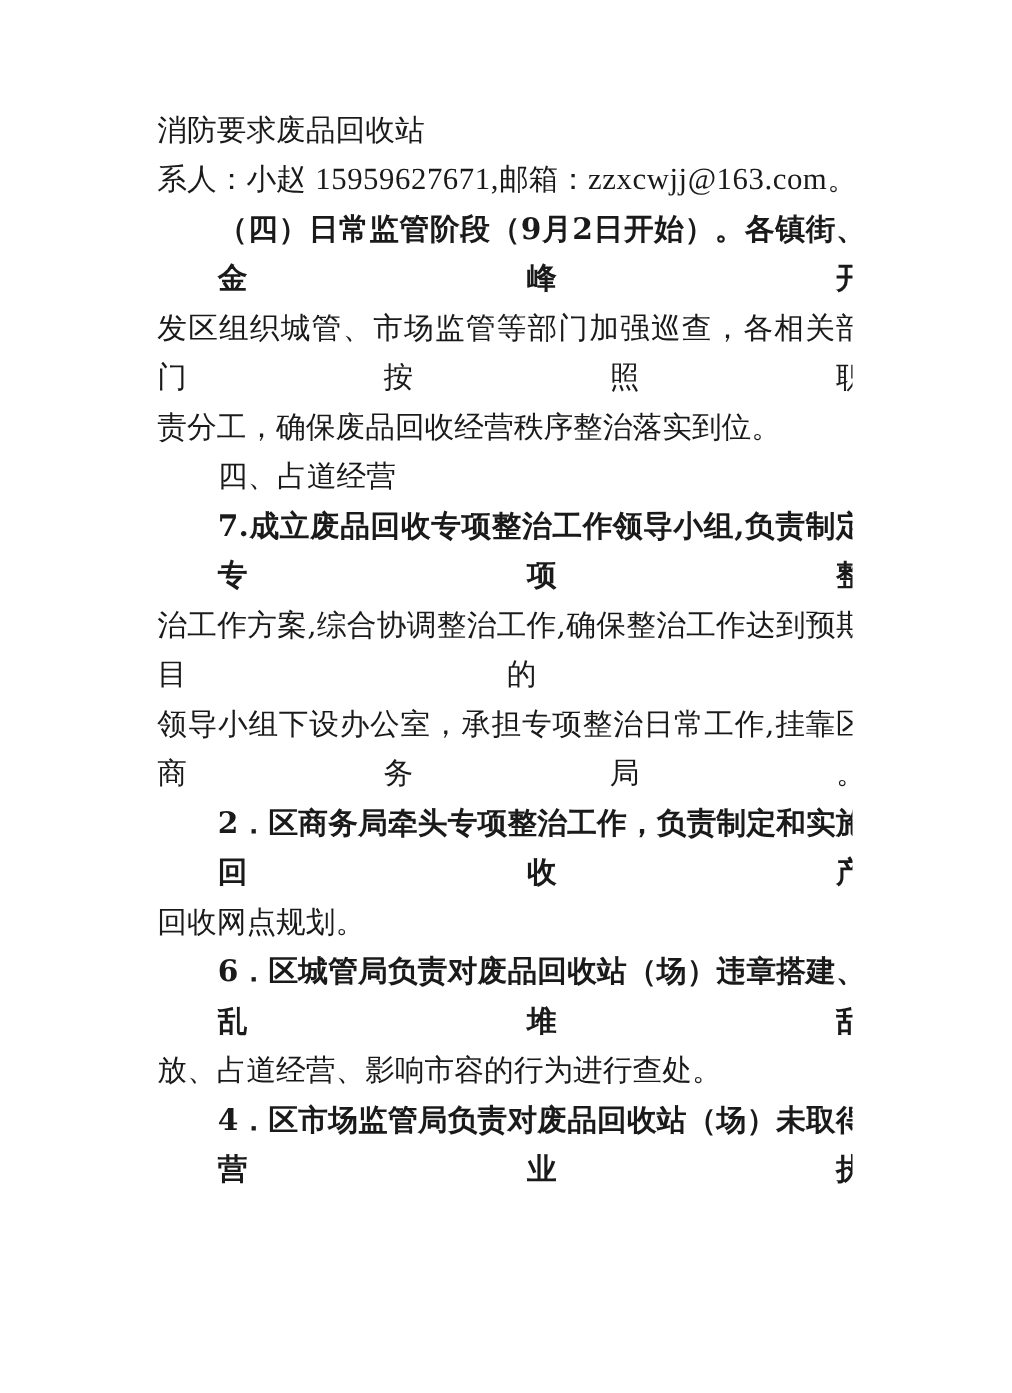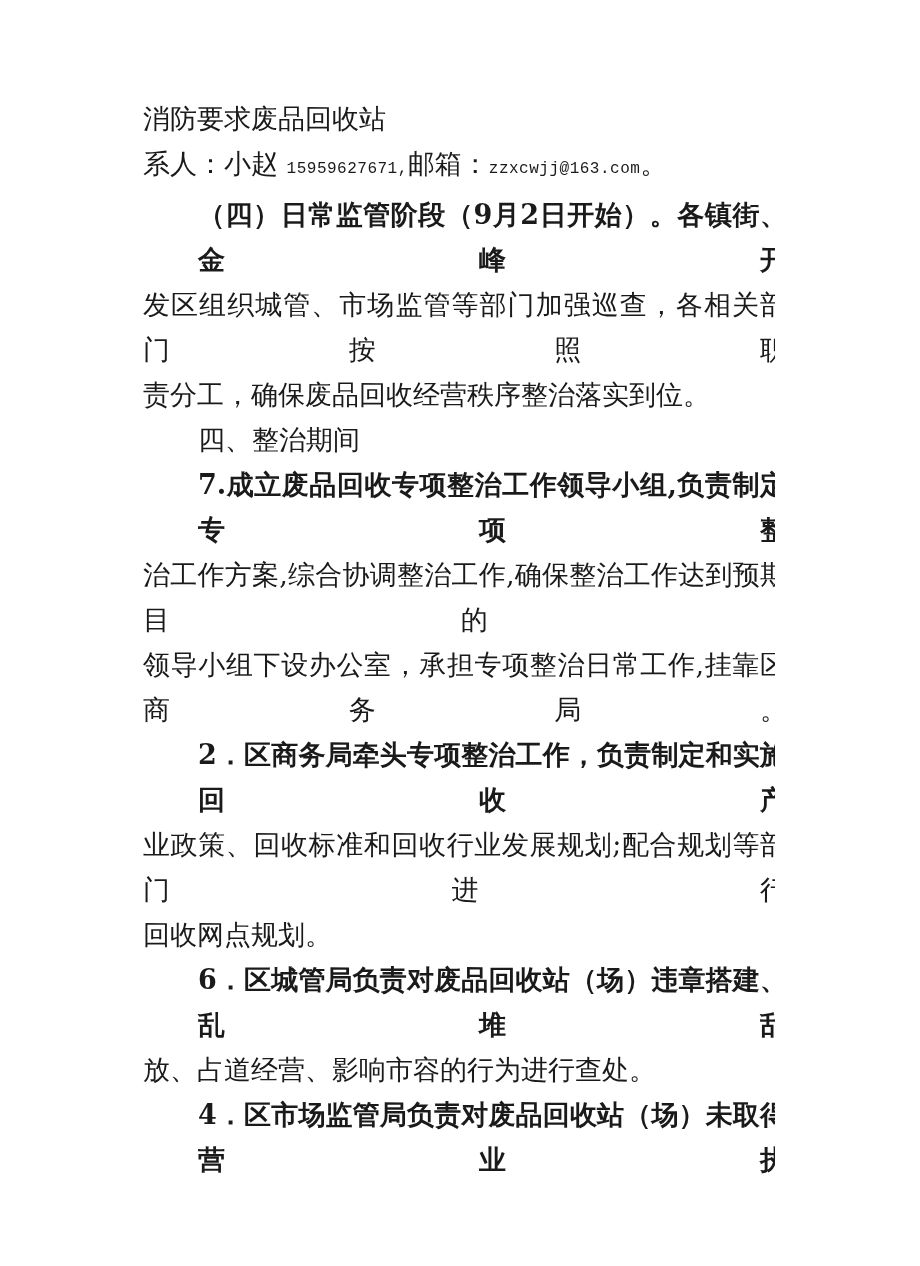--- a/index.html
+++ b/index.html
@@ -53,22 +53,22 @@
     padding-left: 55px;
     font-weight: bold;
   }
 
   .indent-small {
     padding-left: 28px;
   }
 
   
   .ascii {
-    font-family: Liberation Mono, monospace;
-    font-size: 16px;
+    font-family: Liberation Serif, serif;
+    font-size: 28px;
     letter-spacing: 0.5px;
   }
 
   .heading {
     font-family: "DejaVu Serif", "Liberation Serif", serif;
     font-size: 27px;
     line-height: 45px;
     color: #1a1a1a;
     white-space: pre;
     padding-left: 55px;
@@ -80,28 +80,27 @@
 <div class="page">
   <div class="doc-body">
 
     <div class="line flush">消防要求废品回收站</div>
     <div class="line flush"><span>系人：小赵 </span><span class="ascii">15959627671,</span><span>邮箱：</span><span class="ascii">zzxcwjj@163.com</span><span>。</span></div>
 
     <div class="line justify indent">（四）日常监管阶段（9月2日开始）。各镇街、金峰开</div>
     <div class="line justify">发区组织城管、市场监管等部门加强巡查，各相关部门按照职</div>
     <div class="line flush">责分工，确保废品回收经营秩序整治落实到位。</div>
 
-    <div class="heading">四、整治期间</div>
+    <div class="heading">四、占道经营</div>
 
     <div class="line justify indent">7.成立废品回收专项整治工作领导小组,负责制定专项整</div>
     <div class="line justify">治工作方案,综合协调整治工作,确保整治工作达到预期目的,</div>
     <div class="line justify">领导小组下设办公室，承担专项整治日常工作,挂靠区商务局。</div>
 
     <div class="line justify indent">2．区商务局牵头专项整治工作，负责制定和实施回收产</div>
-    <div class="line justify">业政策、回收标准和回收行业发展规划;配合规划等部门进行</div>
     <div class="line flush">回收网点规划。</div>
 
     <div class="line justify indent">6．区城管局负责对废品回收站（场）违章搭建、乱堆乱</div>
     <div class="line flush">放、占道经营、影响市容的行为进行查处。</div>
 
     <div class="line justify indent">4．区市场监管局负责对废品回收站（场）未取得营业执</div>
 
   </div>
 </div>
 

